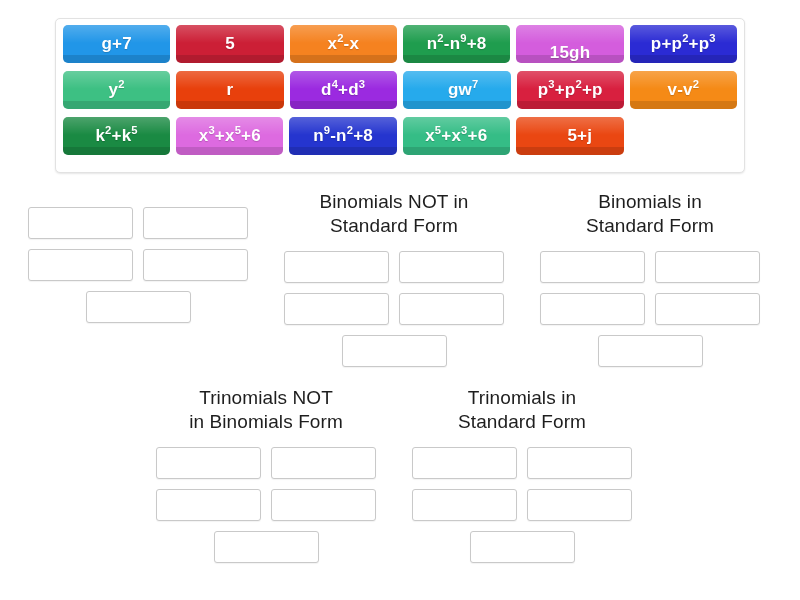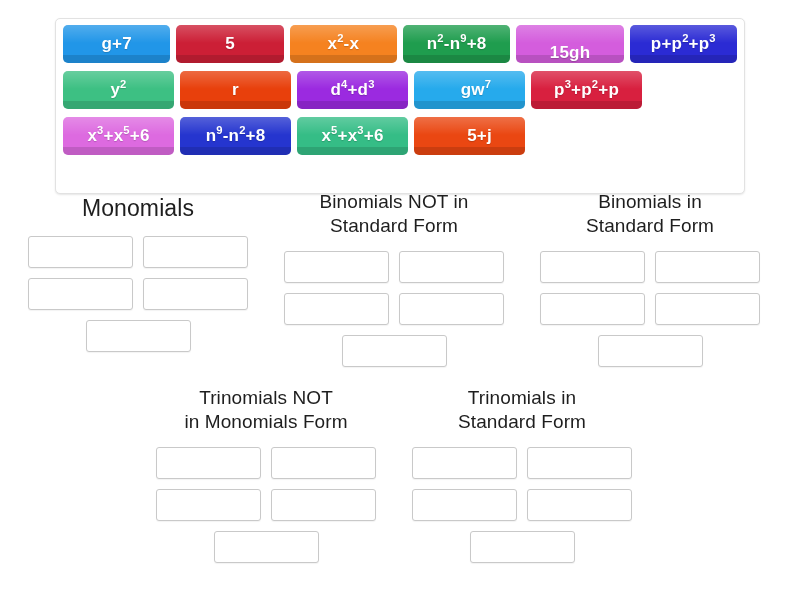--- a/index.html
+++ b/index.html
@@ -15,21 +15,21 @@
     overflow: hidden;
     position: relative;
   }
 
   
   #tile-bank {
     position: absolute;
     left: 55px;
     top: 18px;
     width: 690px;
-    height: 176px;
+    height: 155px;
     background: #ffffff;
     border: 1px solid #e2e2e2;
     border-radius: 5px;
     box-shadow: 0 1px 2px rgba(0,0,0,0.10);
     box-sizing: border-box;
     padding: 5px 4px 4px 4px;
   }
   .tile-row {
     display: flex;
     height: 42px;
@@ -171,40 +171,45 @@
       </div>
       <div class="tile" title="d⁴+d³" style="background: rgb(155, 42, 224);">
         <span class="tile-text">d<sup>4</sup>+d<sup>3</sup></span>
       </div>
       <div class="tile" title="gw⁷" style="background: rgb(38, 170, 236); padding-left: 13px;">
         <span class="tile-text">gw<sup>7</sup></span>
       </div>
       <div class="tile" title="p³+p²+p" style="background: rgb(216, 32, 63);">
         <span class="tile-text">p<sup>3</sup>+p<sup>2</sup>+p</span>
       </div>
+      <div class="tile" title="v-v²" style="background: rgb(245, 138, 22);">
+        <span class="tile-text">v-v<sup>2</sup></span>
+      </div>
     </div>
     <div class="tile-row">
+      <div class="tile" title="k²+k⁵" style="background: rgb(26, 138, 67);">
+        <span class="tile-text">k<sup>2</sup>+k<sup>5</sup></span>
+      </div>
       <div class="tile" title="x³+x⁵+6" style="background: rgb(221, 106, 224);">
         <span class="tile-text">x<sup>3</sup>+x<sup>5</sup>+6</span>
       </div>
       <div class="tile" title="n⁹-n²+8" style="background: rgb(37, 53, 207);">
         <span class="tile-text">n<sup>9</sup>-n<sup>2</sup>+8</span>
       </div>
       <div class="tile" title="x⁵+x³+6" style="background: rgb(53, 189, 134);">
         <span class="tile-text">x<sup>5</sup>+x<sup>3</sup>+6</span>
       </div>
       <div class="tile" title="5+j" style="background: rgb(234, 71, 18); padding-left: 20px;">
         <span class="tile-text">5+j</span>
       </div>
       <div class="tile-spacer"></div>
     </div>
   </div>
 
 <div class="group" id="group-monomials">
-  <div class="group-title big"><span>Monomials</span></div>
   <div class="slots-area">
       <div class="row2">
         <div class="slot"></div>
         <div class="slot"></div>
       </div>
       <div class="row2">
         <div class="slot"></div>
         <div class="slot"></div>
       </div>
       <div class="row1">
@@ -241,21 +246,21 @@
         <div class="slot"></div>
         <div class="slot"></div>
       </div>
       <div class="row1">
         <div class="slot"></div>
       </div>
     </div>
 </div>
 
 <div class="group" id="group-trinom-not">
-  <div class="group-title"><span>Trinomials NOT</span><br><span>in Monomials Form</span></div>
+  <div class="group-title"><span>Trinomials NOT</span><br><span>in Binomials Form</span></div>
   <div class="slots-area">
       <div class="row2">
         <div class="slot"></div>
         <div class="slot"></div>
       </div>
       <div class="row2">
         <div class="slot"></div>
         <div class="slot"></div>
       </div>
       <div class="row1">

